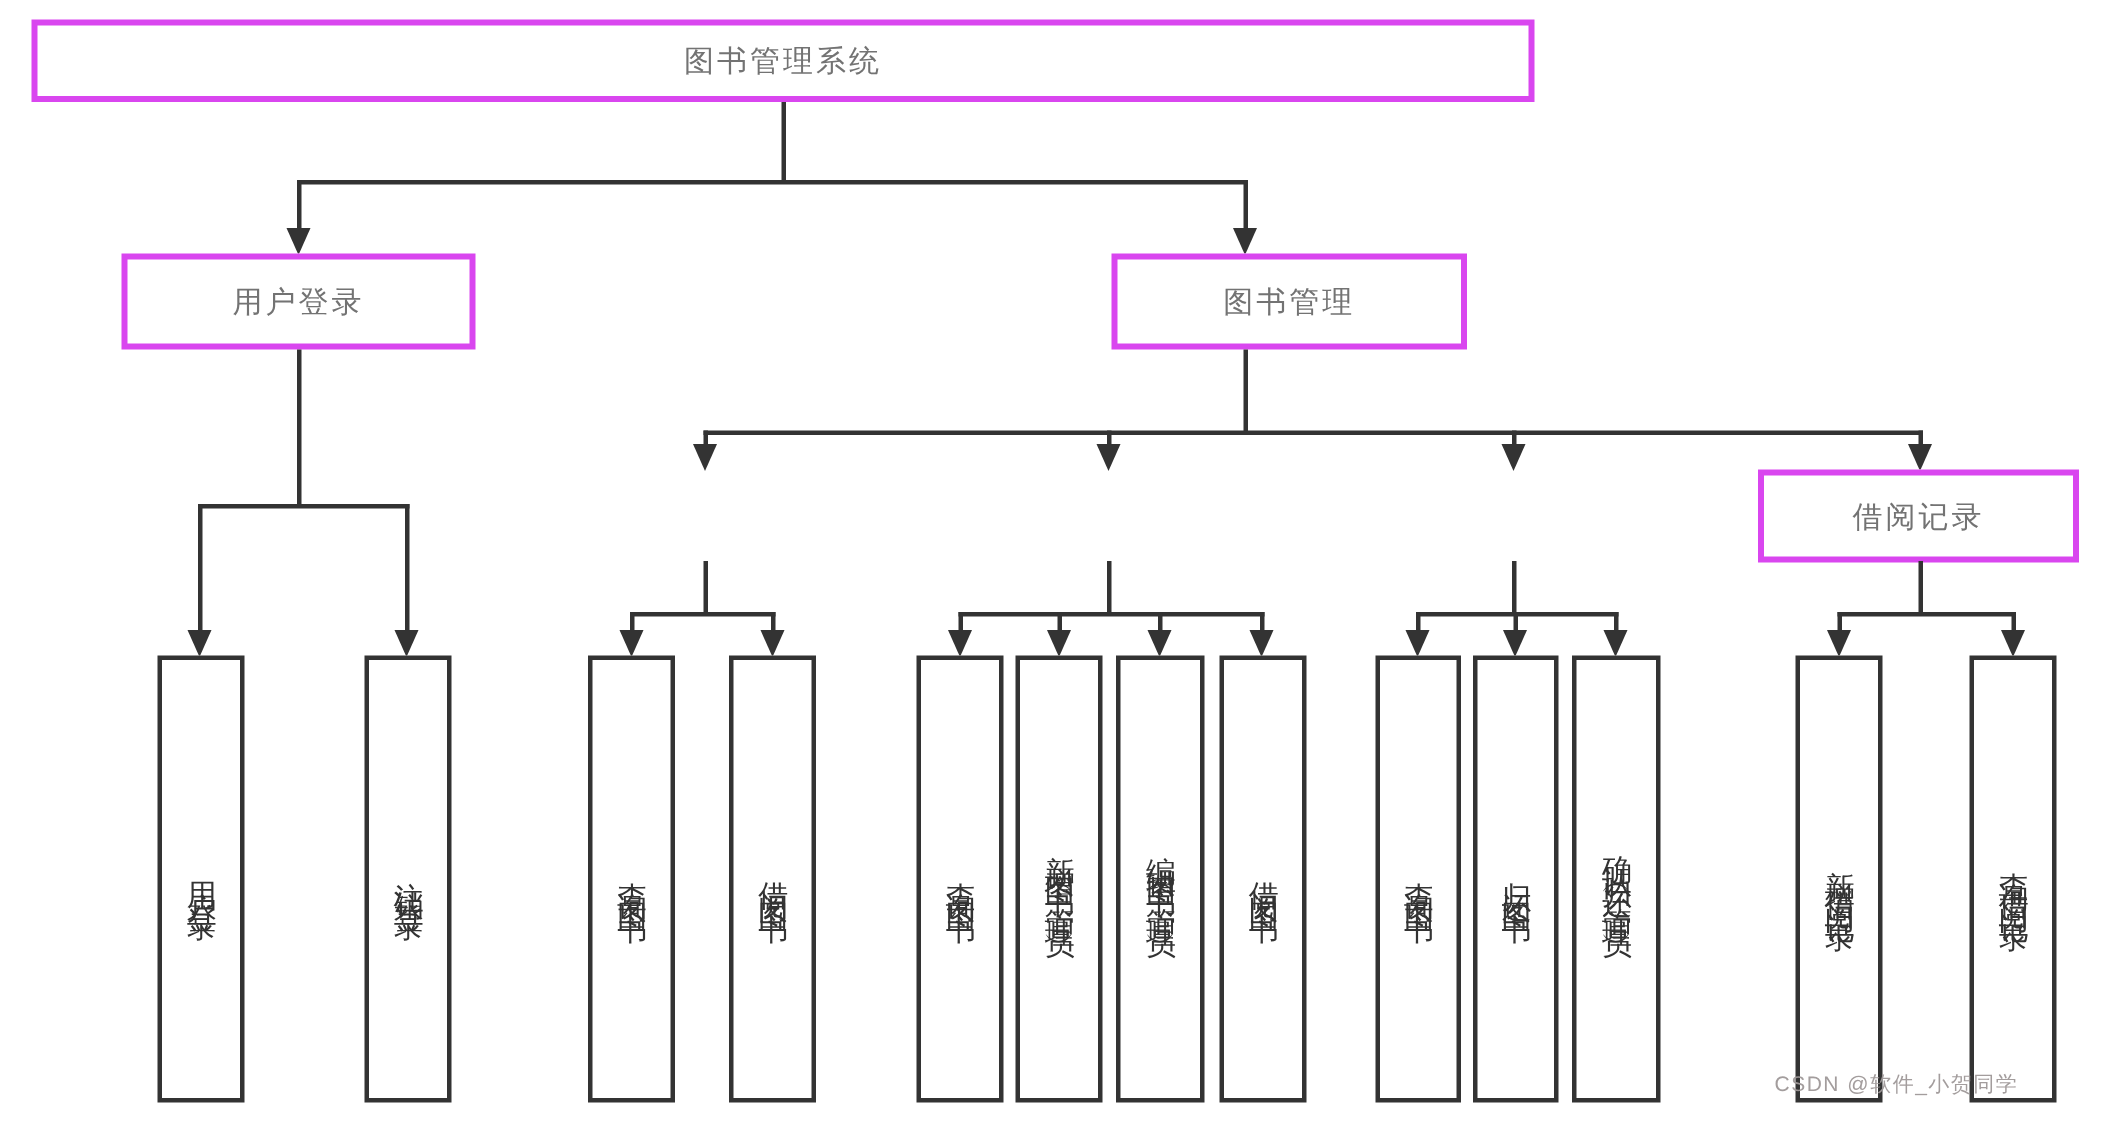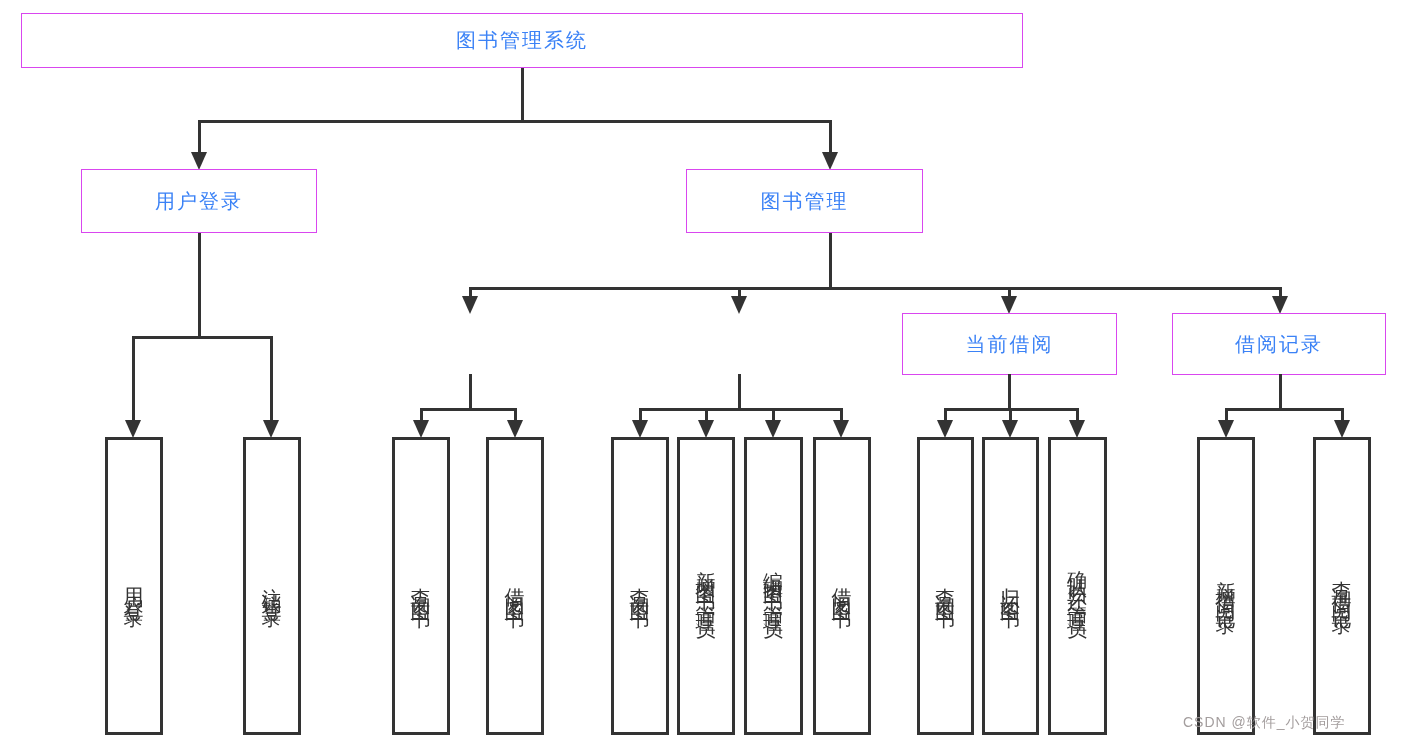--- a/index.html
+++ b/index.html
@@ -1,23 +1,23 @@
 <!DOCTYPE html>
 <html><head>
 <meta charset="utf-8">
 <style>
   html,body{margin:0;padding:0;background:#ffffff;}
   body{font-family:"Liberation Sans","DejaVu Sans",sans-serif;}
   .canvas{
     position:relative;width:1405px;height:747px;background:#ffffff;overflow:hidden;
   }
   .box{
-    position:absolute;box-sizing:border-box;border:1px solid #d946ef;background:#ffffff;
+    position:absolute;box-sizing:border-box;border:4px solid #d946ef;background:#ffffff;
     display:flex;align-items:center;justify-content:center;
-    color:#3b82f6;font-size:20px;font-weight:500;letter-spacing:2px;
+    color:#737373;font-size:20px;font-weight:500;letter-spacing:2px;
   }
   .vbox{
     position:absolute;box-sizing:border-box;border:3px solid #333333;background:#ffffff;
     display:flex;align-items:center;justify-content:center;
     color:#333333;font-size:20px;font-weight:500;
   }
   .vtext{
     writing-mode:vertical-rl;text-orientation:mixed;letter-spacing:7px;line-height:1;
     white-space:nowrap;
   }
@@ -44,21 +44,21 @@
   <div class="ln" style="left:521px;top:68px;width:3px;height:54px;"></div>
   <div class="ln" style="left:198px;top:120px;width:634px;height:3px;"></div>
   <div class="ln" style="left:198px;top:120px;width:3px;height:34px;"></div>
   <div class="ln" style="left:829px;top:120px;width:3px;height:34px;"></div>
   <div class="arrow" style="left:191px;top:152px;"></div>
   <div class="arrow" style="left:822px;top:152px;"></div>
 
   <div class="box" style="left:81px;top:169px;width:236px;height:64px;">
     <span>用户登录</span>
   </div>
-  <div class="box" style="left:686px;top:169px;width:237px;height:64px;text-align:center;">
+  <div class="box" style="left:741px;top:169px;width:237px;height:64px;text-align:center;">
     <span>图书管理</span>
   </div>
 
   <div class="ln" style="left:198px;top:233px;width:3px;height:105px;"></div>
   <div class="ln" style="left:132px;top:336px;width:141px;height:3px;"></div>
   <div class="ln" style="left:132px;top:336px;width:3px;height:86px;"></div>
   <div class="ln" style="left:270px;top:336px;width:3px;height:86px;"></div>
   <div class="arrow" style="left:125px;top:420px;"></div>
   <div class="arrow" style="left:263px;top:420px;"></div>
 
@@ -66,23 +66,20 @@
   <div class="ln" style="left:469px;top:287px;width:813px;height:3px;"></div>
   <div class="ln" style="left:469px;top:287px;width:3px;height:11px;"></div>
   <div class="ln" style="left:738px;top:287px;width:3px;height:11px;"></div>
   <div class="ln" style="left:1008px;top:287px;width:3px;height:11px;"></div>
   <div class="ln" style="left:1279px;top:287px;width:3px;height:11px;"></div>
   <div class="arrow" style="left:462px;top:296px;"></div>
   <div class="arrow" style="left:731px;top:296px;"></div>
   <div class="arrow" style="left:1001px;top:296px;"></div>
   <div class="arrow" style="left:1272px;top:296px;"></div>
 
-  <div class="box" style="left:902px;top:313px;width:215px;height:62px;">
-    <span>当前借阅</span>
-  </div>
   <div class="box" style="left:1172px;top:313px;width:214px;height:62px;">
     <span>借阅记录</span>
   </div>
 
   <div class="ln" style="left:469px;top:374px;width:3px;height:36px;"></div>
   <div class="ln" style="left:420px;top:408px;width:97px;height:3px;"></div>
   <div class="ln" style="left:420px;top:408px;width:3px;height:14px;"></div>
   <div class="ln" style="left:514px;top:408px;width:3px;height:14px;"></div>
   <div class="arrow" style="left:413px;top:420px;"></div>
   <div class="arrow" style="left:507px;top:420px;"></div>

